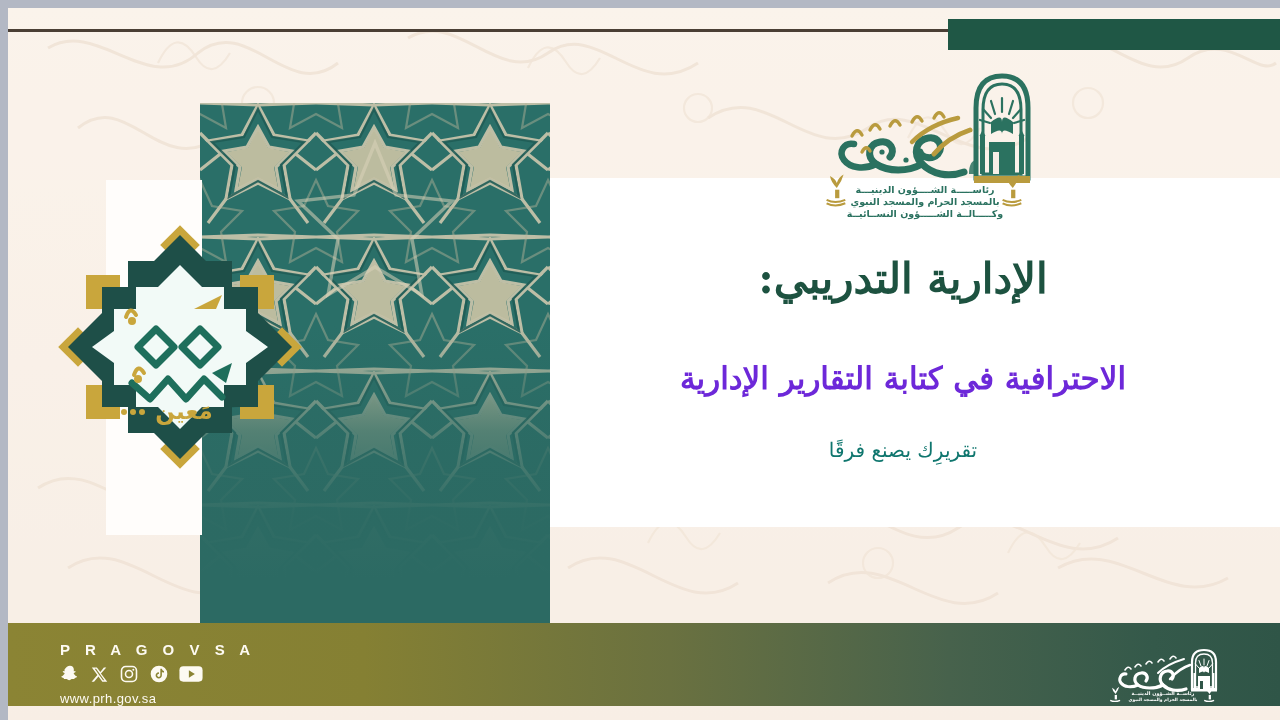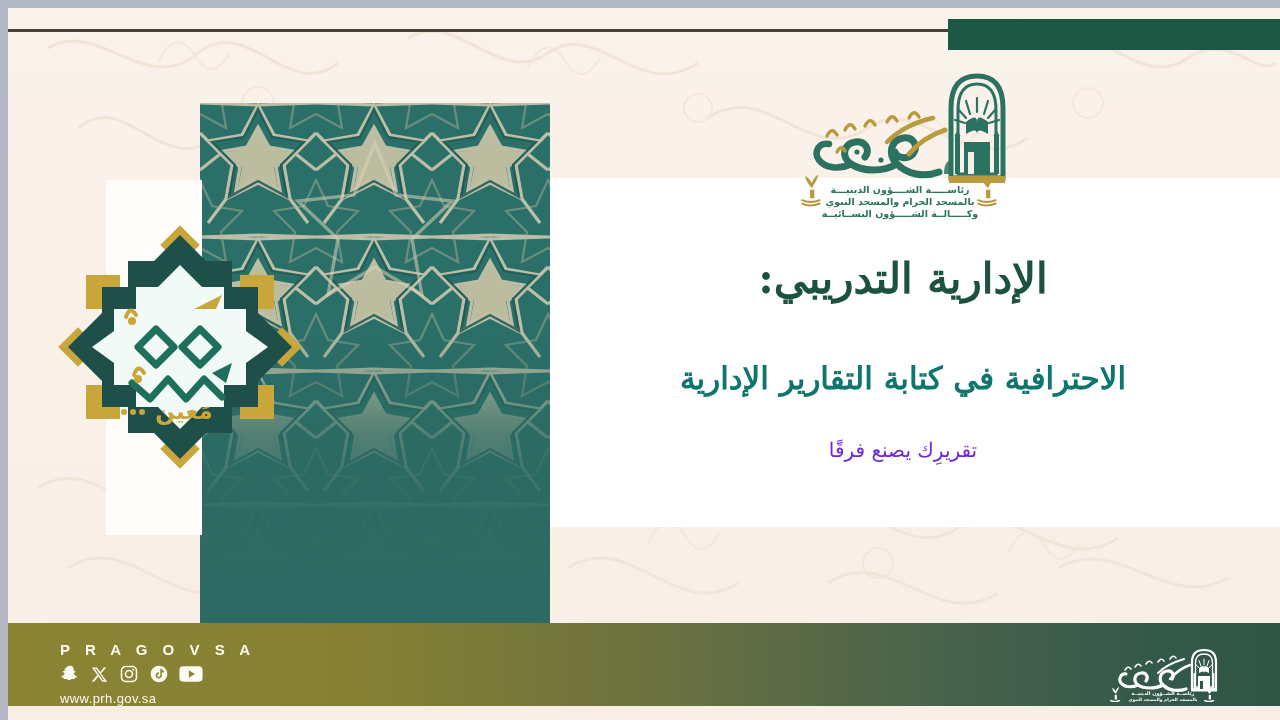--- a/index.html
+++ b/index.html
@@ -60,42 +60,42 @@
   .emblem-card{
     position:absolute; left:98px; top:172px; width:96px; height:355px;
     background:#fffdfb;
   }
   .emblem-wrap{
     position:absolute; left:38px; top:205px; width:268px; height:268px;
   }
 
   
   .header-logo{
-    position:absolute; left:783px; top:52px; width:218px; height:160px;
+    position:absolute; left:808px; top:52px; width:218px; height:160px;
   }
 
   
   .title-zone{
     position:absolute; left:545px; top:245px; width:700px; height:270px;
     text-align:center;
   }
   .title-main{
     font-family:"DejaVu Serif","Liberation Serif",serif;
     font-size:42px; font-weight:700; color:#1d5240;
     letter-spacing:0; line-height:1.25; margin:0;
     direction:rtl;
   }
   .title-sub{
     font-family:"DejaVu Serif","Liberation Serif",serif;
-    font-size:31px; font-weight:700; color:#0f766e;
+    font-size:31px; font-weight:700; color:#6d28d9;
     line-height:1.3; margin:52px 0 0 0; direction:rtl;
   }
   .title-tag{
     font-family:"DejaVu Serif","Liberation Serif",serif;
-    font-size:20px; font-weight:400; color:#6d28d9;
+    font-size:20px; font-weight:400; color:#0f766e;
     margin:40px 0 0 0; direction:rtl;
   }
 
   
   .footer{
     position:absolute; left:0; top:615px; width:1272px; height:83px;
     background:linear-gradient(to right,#8b8434 0%, #858033 28%, #6a7140 52%, #47624c 74%, #34594a 90%, #2f5547 100%);
   }
   .footer-left{
     position:absolute; left:52px; top:18px; width:300px;

